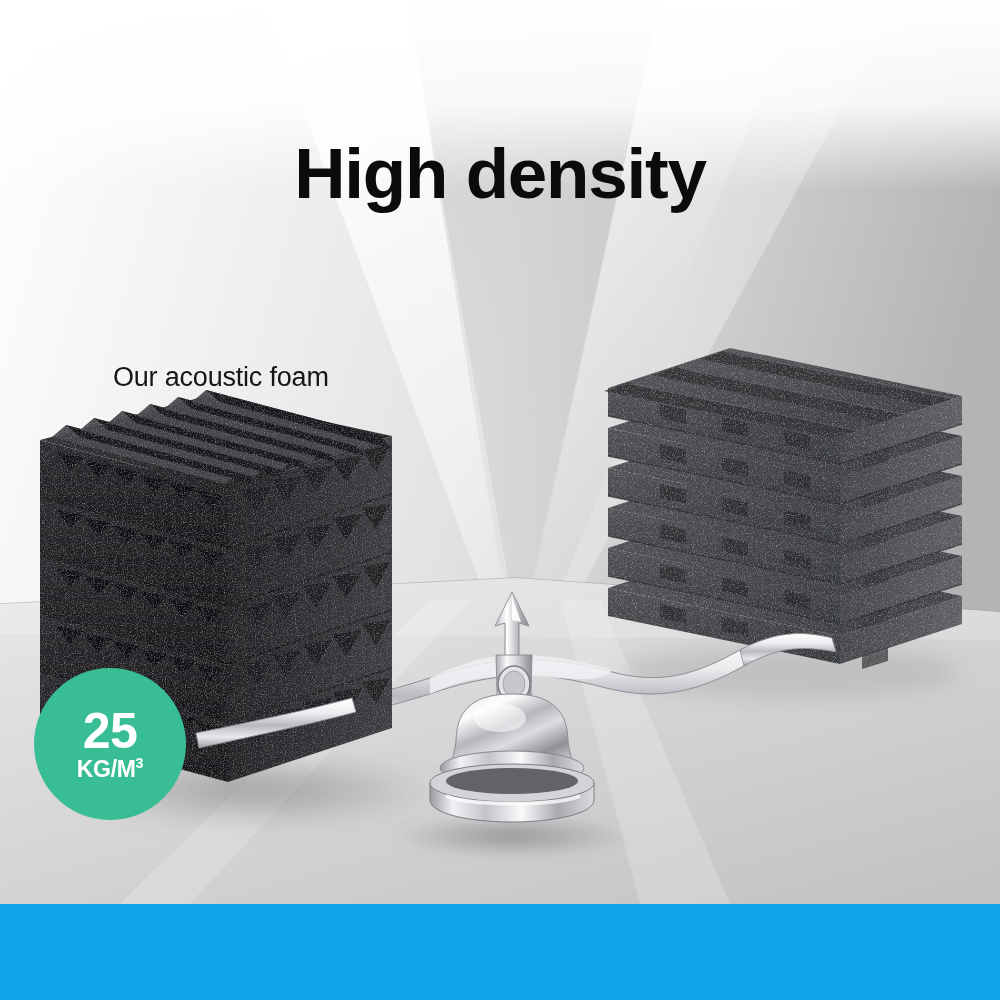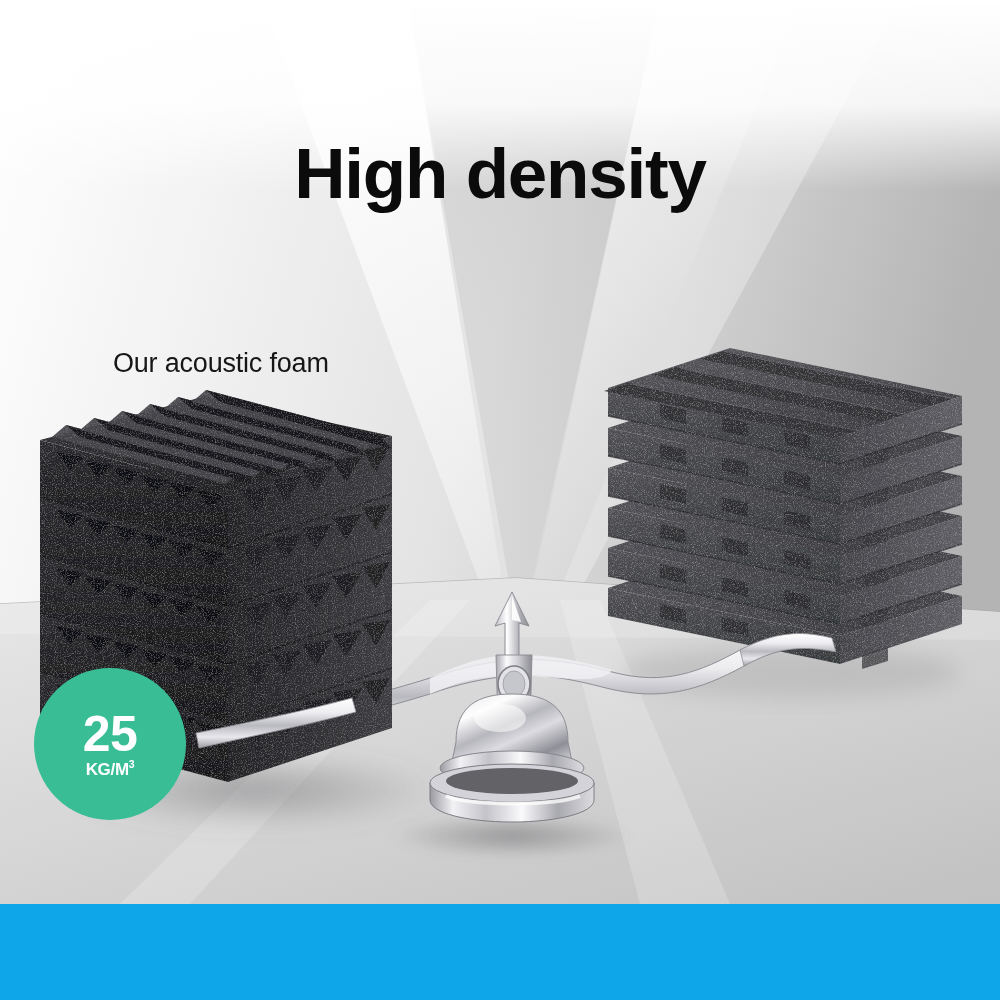--- a/index.html
+++ b/index.html
@@ -39,21 +39,21 @@
     font-size: 71px;
     line-height: 1;
     font-weight: 700;
     letter-spacing: -1.2px;
     color: #0b0b0b;
     white-space: nowrap;
     z-index: 40;
   }
   #label-ours {
     position: absolute;
-    left: 113px; top: 350px;
+    left: 113px; top: 364px;
     font-size: 27px;
     line-height: 1;
     font-weight: 400;
     letter-spacing: -0.2px;
     color: #161616;
     white-space: nowrap;
     z-index: 40;
   }
   #label-others {
     position: absolute;
@@ -81,21 +81,21 @@
     justify-content: center;
     color: #ffffff;
   }
   #badge .b-num {
     font-size: 50px;
     font-weight: 700;
     line-height: 0.92;
     letter-spacing: -0.5px;
   }
   #badge .b-unit {
-    font-size: 17px;
+    font-size: 23px;
     font-weight: 700;
     line-height: 1;
     letter-spacing: -0.3px;
     margin-top: 2px;
   }
   #badge .b-unit sup { font-size: 0.62em; vertical-align: super; }
 </style>
 </head>
 <body>
 

